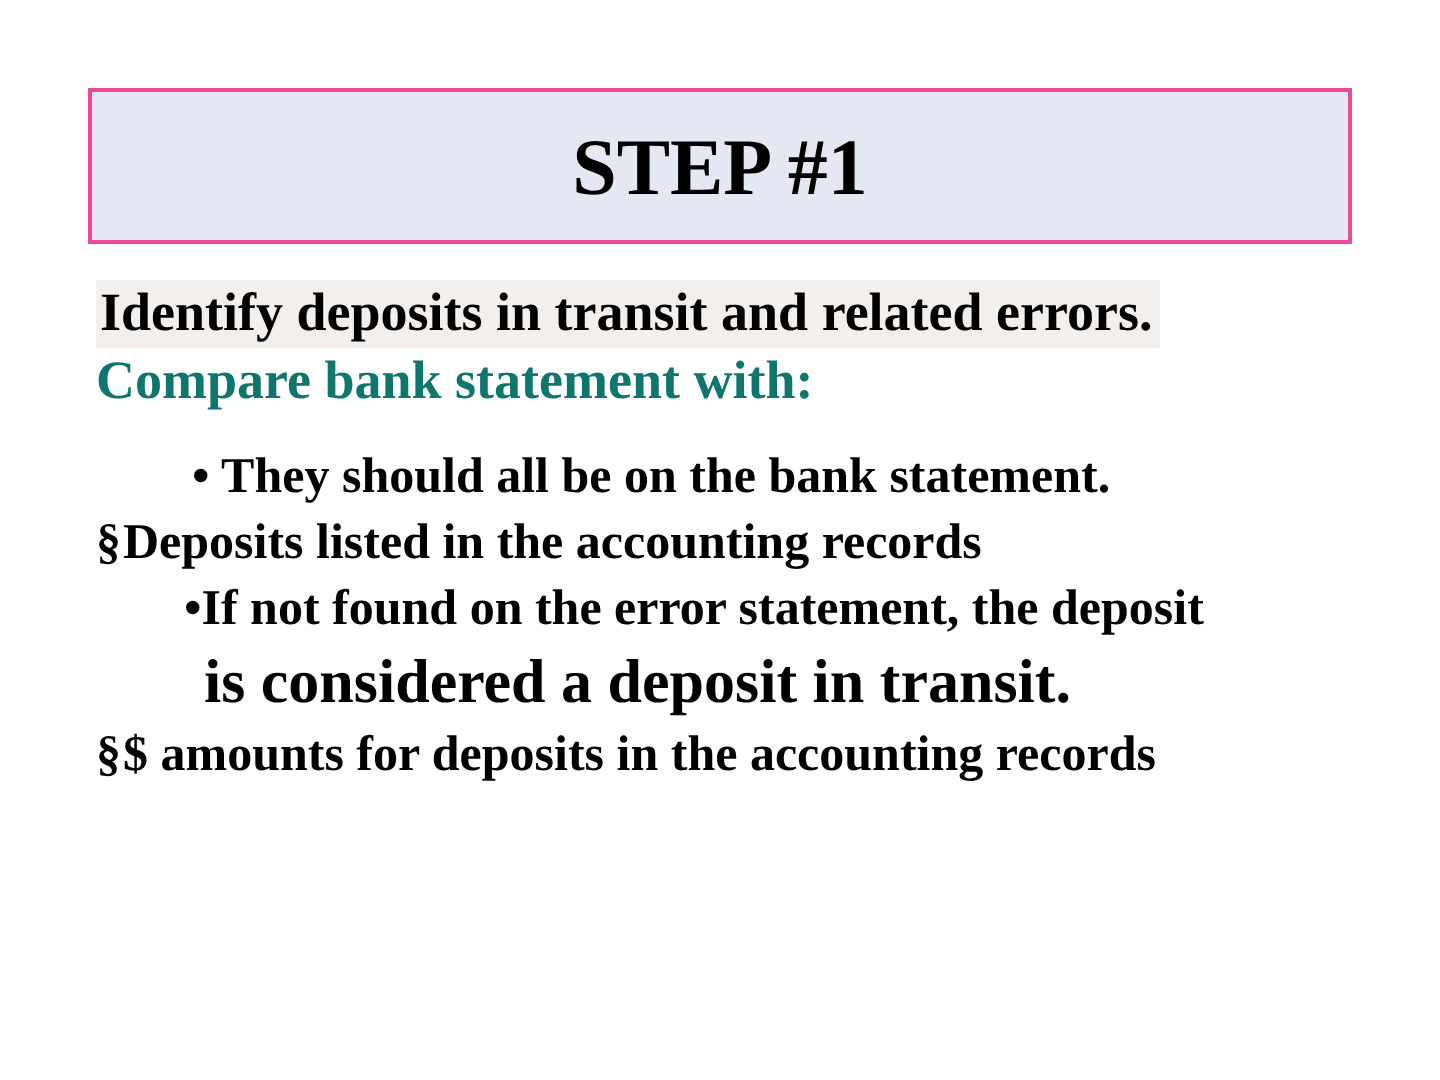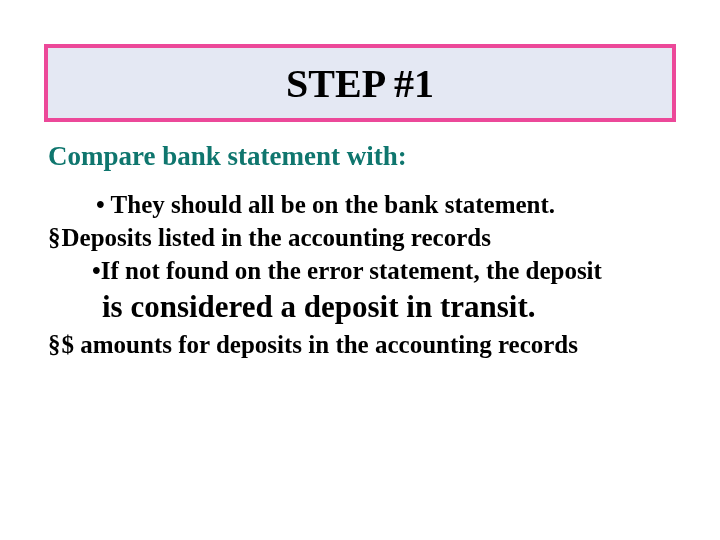--- a/index.html
+++ b/index.html
@@ -16,21 +16,21 @@
     background: #fff;
     position: relative;
   }
   .title-band {
     position: absolute;
     top: 44px;
     left: 44px;
     right: 44px;
     height: 78px;
     background: #e4e8f3;
-    border: 4px solid #ec4899;
+    border: 2px solid #ec4899;
     display: flex;
     align-items: center;
     justify-content: center;
   }
   .title-text {
     font-size: 40px;
     font-weight: bold;
     color: #000;
   }
   .content {
@@ -104,20 +104,23 @@
 
 <div class="slide">
 
   <div class="title-band">
     <div class="title-text">STEP #1</div>
   </div>
 
   <div class="content">
 
     <div class="lead-wrap">
+      <div class="lead-line1-box">
+        <span class="lead-line1">Identify deposits in transit and related errors.</span>
+      </div>
       <div class="lead-line2">Compare bank statement with:</div>
     </div>
 
     <div class="bullets">
 
       <div class="b2">• They should all be on the bank statement.</div>
 
       <div class="b1">Deposits listed in the accounting records</div>
       <div class="b2-tight">•If not found on the error statement, the deposit</div>
       <div class="cont">is considered a deposit in transit.</div>

